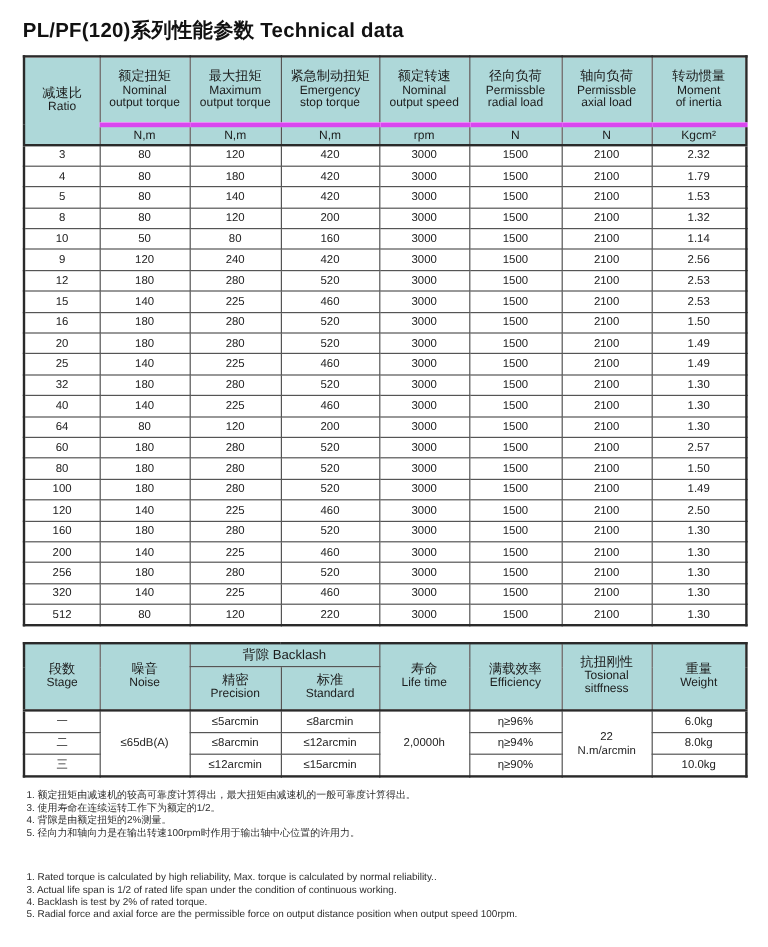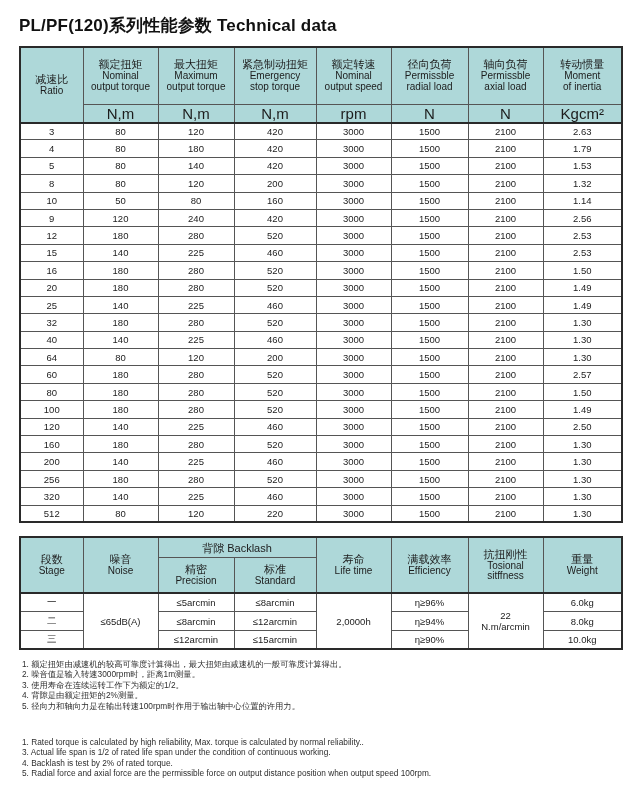--- a/index.html
+++ b/index.html
@@ -35,21 +35,21 @@
   }
   table.data-table thead th {
     background: #aed8d9;
     font-weight: normal;
   }
   table.data-table thead { border-bottom: 2px solid #2a2a2a; }
   .hdr-zh { font-size: 11px; line-height: 13px; padding-top: 1px; }
   .hdr-en { font-size: 10px; line-height: 10.5px; white-space: pre-line; padding-bottom: 2px; }
   #main-table thead tr.hdr-row { height: 57px; }
   #main-table thead tr.unit-row { height: 17px; }
-  #main-table thead tr.unit-row th { font-size: 15px; border-top: 1px solid #d946ef; }
+  #main-table thead tr.unit-row th { font-size: 10px; border-top: 4px solid #d946ef; }
   #main-table tbody tr { height: 17.4px; }
   #main-table tbody td { font-size: 9.5px; color: #222222; }
   #spec-table { margin-top: 13px; }
   #spec-table thead tr.group-row { height: 20px; }
   #spec-table thead tr.sub-row { height: 36px; }
   #spec-table tbody tr { height: 18.5px; }
   #spec-table tbody td { font-size: 9.5px; color: #222222; }
   .pre-line { white-space: pre-line; }
   .notes { margin-top: 9px; margin-left: 3px; }
   .notes .note-line {
@@ -131,21 +131,21 @@
       </thead>
       <tbody>
         <tr>
           <td>3</td>
           <td>80</td>
           <td>120</td>
           <td>420</td>
           <td>3000</td>
           <td>1500</td>
           <td>2100</td>
-          <td>2.63</td>
+          <td>2.32</td>
         </tr>
         <tr>
           <td>4</td>
           <td>80</td>
           <td>180</td>
           <td>420</td>
           <td>3000</td>
           <td>1500</td>
           <td>2100</td>
           <td>1.79</td>
@@ -440,21 +440,20 @@
           <td>≤12arcmin</td>
           <td>≤15arcmin</td>
           <td>η≥90%</td>
           <td>10.0kg</td>
         </tr>
       </tbody>
     </table>
 
   <div class="notes notes-cn" id="notes-cn">
       <div class="note-line">1. 额定扭矩由减速机的较高可靠度计算得出，最大扭矩由减速机的一般可靠度计算得出。</div>
-      <div class="note-line">2. 噪音值是输入转速3000rpm时，距离1m测量。</div>
       <div class="note-line">3. 使用寿命在连续运转工作下为额定的1/2。</div>
       <div class="note-line">4. 背隙是由额定扭矩的2%测量。</div>
       <div class="note-line">5. 径向力和轴向力是在输出转速100rpm时作用于输出轴中心位置的许用力。</div>
     </div>
   <div class="notes notes-en" id="notes-en">
       <div class="note-line">1. Rated torque is calculated by high reliability, Max. torque is calculated by normal reliability..</div>
       <div class="note-line">3. Actual life span is 1/2 of rated life span under the condition of continuous working.</div>
       <div class="note-line">4. Backlash is test by 2% of rated torque.</div>
       <div class="note-line">5. Radial force and axial force are the permissible force on output distance position when output speed 100rpm.</div>
     </div>

